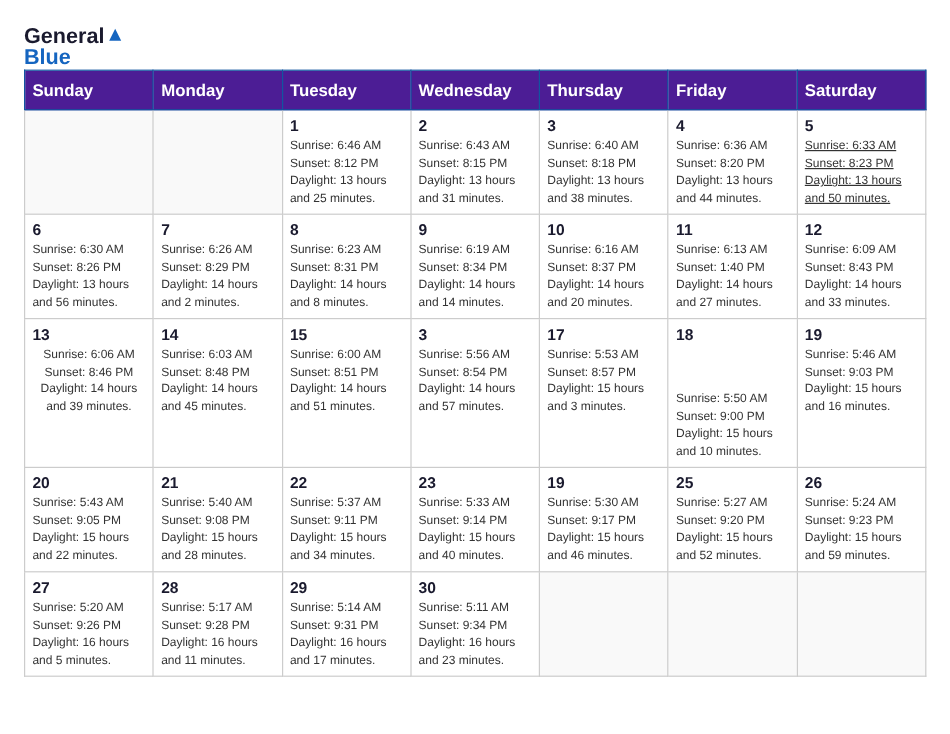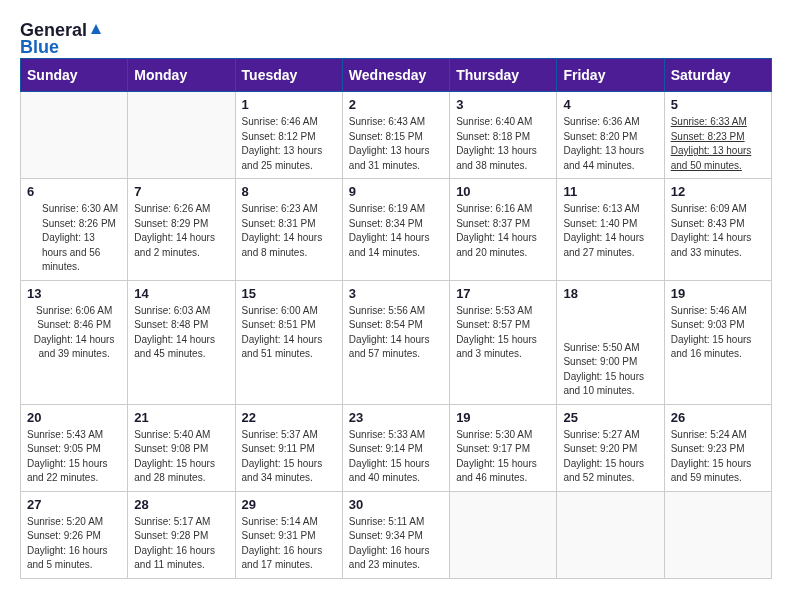--- a/index.html
+++ b/index.html
@@ -139,21 +139,21 @@
         <td>
           <span class="day-num">5</span>
           <div class="day-info" style="white-space: pre-line; text-decoration: underline;">Sunrise: 6:33 AM
 Sunset: 8:23 PM
 Daylight: 13 hours and 50 minutes.</div>
         </td>
       </tr>
       <tr>
         <td>
           <span class="day-num">6</span>
-          <div class="day-info" style="white-space: pre-line; margin-left: 15px;">Sunrise: 6:30 AM
+          <div class="day-info" style="white-space: pre-line;">Sunrise: 6:30 AM
 Sunset: 8:26 PM
 Daylight: 13 hours and 56 minutes.</div>
         </td>
         <td>
           <span class="day-num">7</span>
           <div class="day-info" style="white-space: pre-line;">Sunrise: 6:26 AM
 Sunset: 8:29 PM
 Daylight: 14 hours and 2 minutes.</div>
         </td>
         <td>

